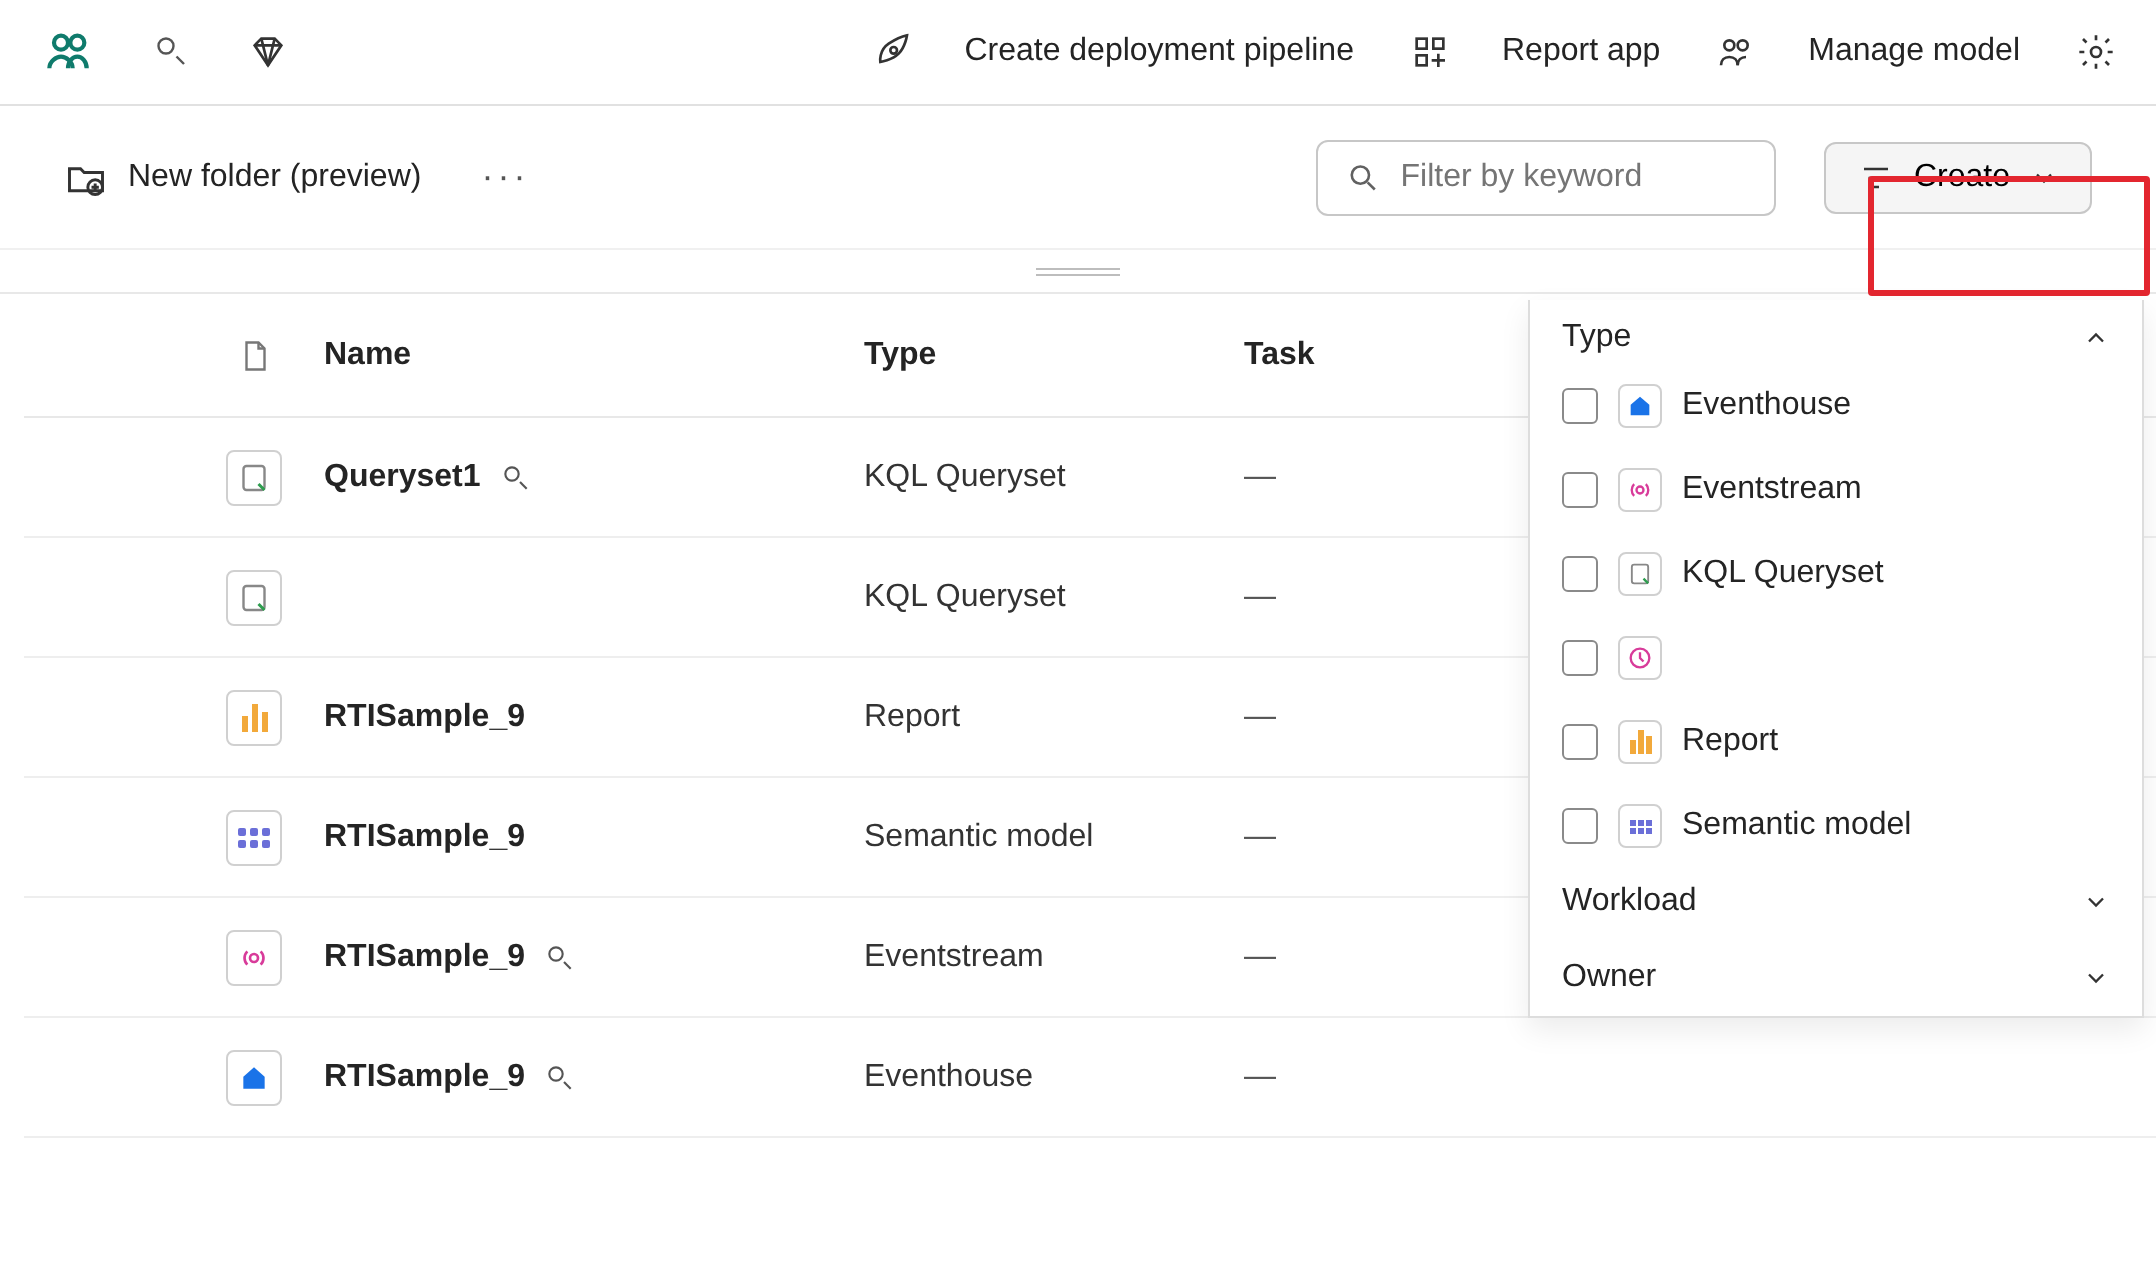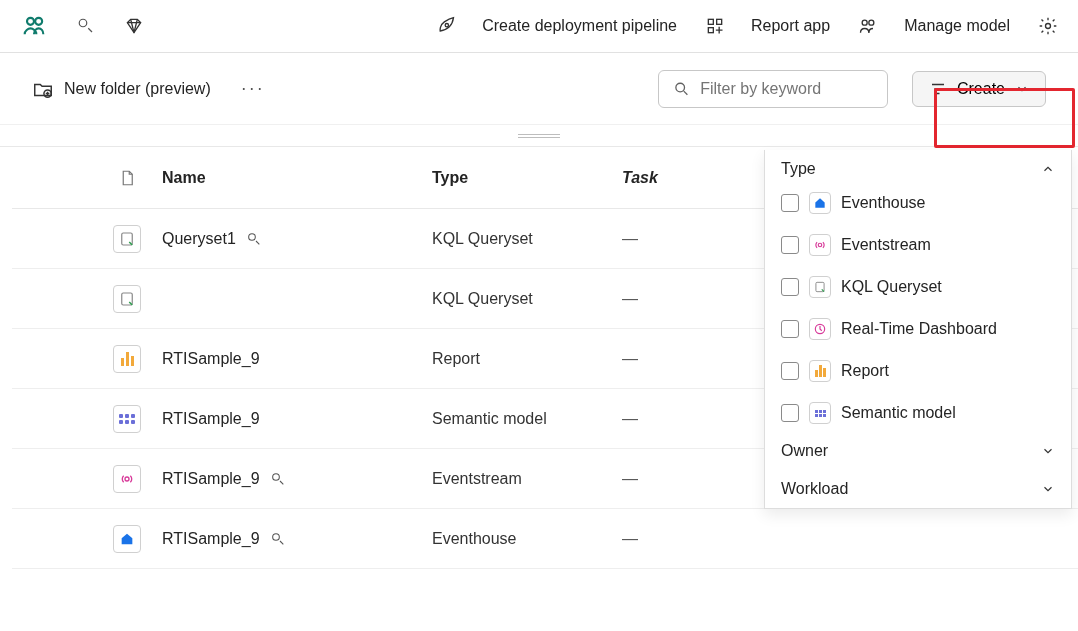--- a/index.html
+++ b/index.html
@@ -31,24 +31,24 @@
 
   
   .divider-handle { height:22px; display:flex; justify-content:center; align-items:center; border-bottom:1px solid #e8e8e8; }
   .divider-handle .grip { width:42px; height:4px; border-top:1.5px solid #bdbdbd; border-bottom:1.5px solid #bdbdbd; }
 
   
   .table { width:100%;margin-left:12px; }
   .thead { display:grid; grid-template-columns: 80px 70px 270px 190px 150px 1fr; align-items:center; height:62px; border-bottom:1px solid #e8e8e8; font-weight:600; font-size:16px; color:#242424; }
   .thead .hname { grid-column:3; }
   .thead .htype { grid-column:4; }
-  .thead .htask { grid-column:5;font-style:italic; }
+  .thead .htask { grid-column:5; }
   .trow { display:grid; grid-template-columns: 80px 70px 270px 190px 150px 1fr; align-items:center; height:60px; border-bottom:1px solid #eee; font-size:16px; }
   .trow .cell-icon { grid-column:2; display:flex; justify-content:center; }
-  .trow .cell-name { grid-column:3; display:flex; align-items:center; gap:8px; }
+  .trow .cell-name { grid-column:3; display:flex; align-items:center; gap:8px;font-weight:bold; }
   .trow .cell-type { grid-column:4; color:#333; }
   .trow .cell-task { grid-column:5; color:#555; }
   .artifact-icon { width:28px; height:28px; border:1px solid #d0d0d0; border-radius:4px; display:flex; align-items:center; justify-content:center; background:#fff; }
   .artifact-icon.report .bars { display:flex; align-items:flex-end; gap:2px; height:14px; }
   .artifact-icon.report .bars span { width:3px; background:#f2a93b; }
   .artifact-icon.report .bars span:nth-child(1){height:8px;} .artifact-icon.report .bars span:nth-child(2){height:14px;} .artifact-icon.report .bars span:nth-child(3){height:10px;}
   .artifact-icon.semantic { color:#6b6fd8; font-weight:700; font-size:12px; }
   .artifact-icon.semantic .dots { display:grid; grid-template-columns:repeat(3,4px); grid-gap:2px; }
   .artifact-icon.semantic .dots span{ width:4px;height:4px;background:#6b6fd8;border-radius:1px;}
   .artifact-icon.stream { color:#d83b9a; }
@@ -337,21 +337,20 @@
     <span>KQL Queryset</span>
   </label>
       <label class="filter-option">
     <input type="checkbox" style="">
     <span class="opt-icon">
           <svg viewBox="0 0 24 24" width="14" height="14" fill="none" stroke="#d83b9a" stroke-width="2">
             <circle cx="12" cy="12" r="8"></circle>
             <path d="M12 7v5l3 3"></path>
           </svg>
         </span>
-    <span>Real-Time Dashboard</span>
   </label>
       <label class="filter-option">
     <input type="checkbox" style="">
     <span class="opt-icon">
           <div class="bars" style="display:flex;align-items:flex-end;gap:1px;height:12px;">
             <span style="width:3px;height:7px;background:#f2a93b"></span>
             <span style="width:3px;height:12px;background:#f2a93b"></span>
             <span style="width:3px;height:9px;background:#f2a93b"></span>
           </div>
         </span>
@@ -367,28 +366,28 @@
             <span style="width:3px;height:3px;background:#6b6fd8"></span>
             <span style="width:3px;height:3px;background:#6b6fd8"></span>
             <span style="width:3px;height:3px;background:#6b6fd8"></span>
           </div>
         </span>
     <span>Semantic model</span>
   </label>
     </div>
 
   <div class="filter-section-head">
+    <span>Workload</span>
+    <svg class="chevron" viewBox="0 0 24 24" fill="none" stroke="#333" stroke-width="2">
+        <path d="M6 9l6 6 6-6"></path>
+      </svg>
+  </div>
+
+  <div class="filter-section-head">
     <span>Owner</span>
     <svg class="chevron" viewBox="0 0 24 24" fill="none" stroke="#333" stroke-width="2">
         <path d="M6 9l6 6 6-6"></path>
       </svg>
   </div>
-
-  <div class="filter-section-head">
-    <span>Workload</span>
-    <svg class="chevron" viewBox="0 0 24 24" fill="none" stroke="#333" stroke-width="2">
-        <path d="M6 9l6 6 6-6"></path>
-      </svg>
-  </div>
 </div>
 
 <div class="highlight-box hl-filter"></div>
 <div class="highlight-box hl-kqlqs"></div>
 
 </body></html>

